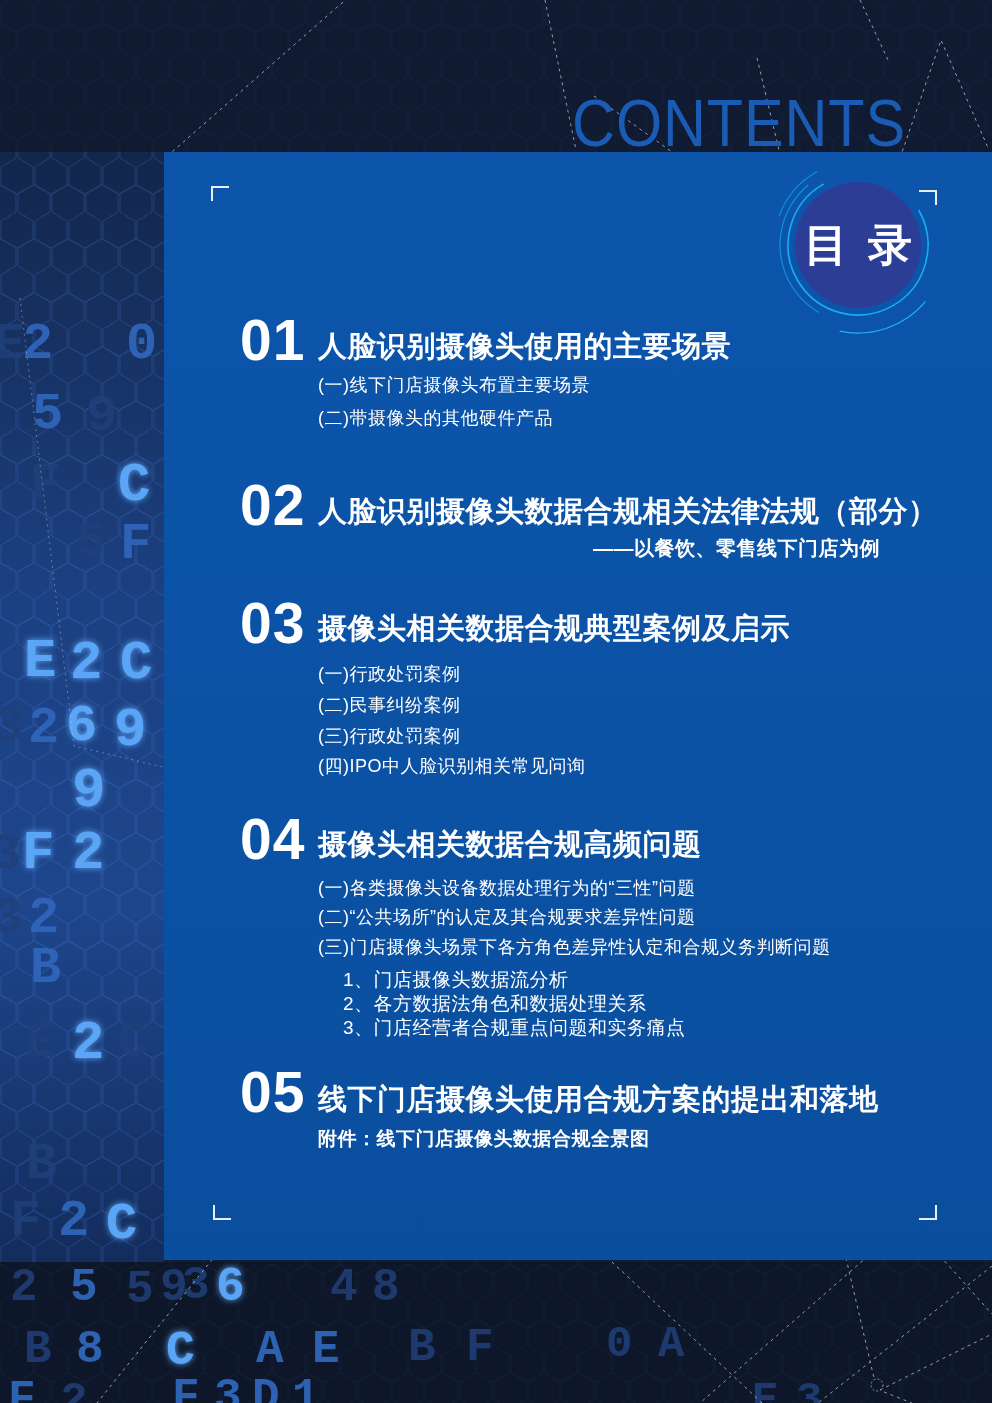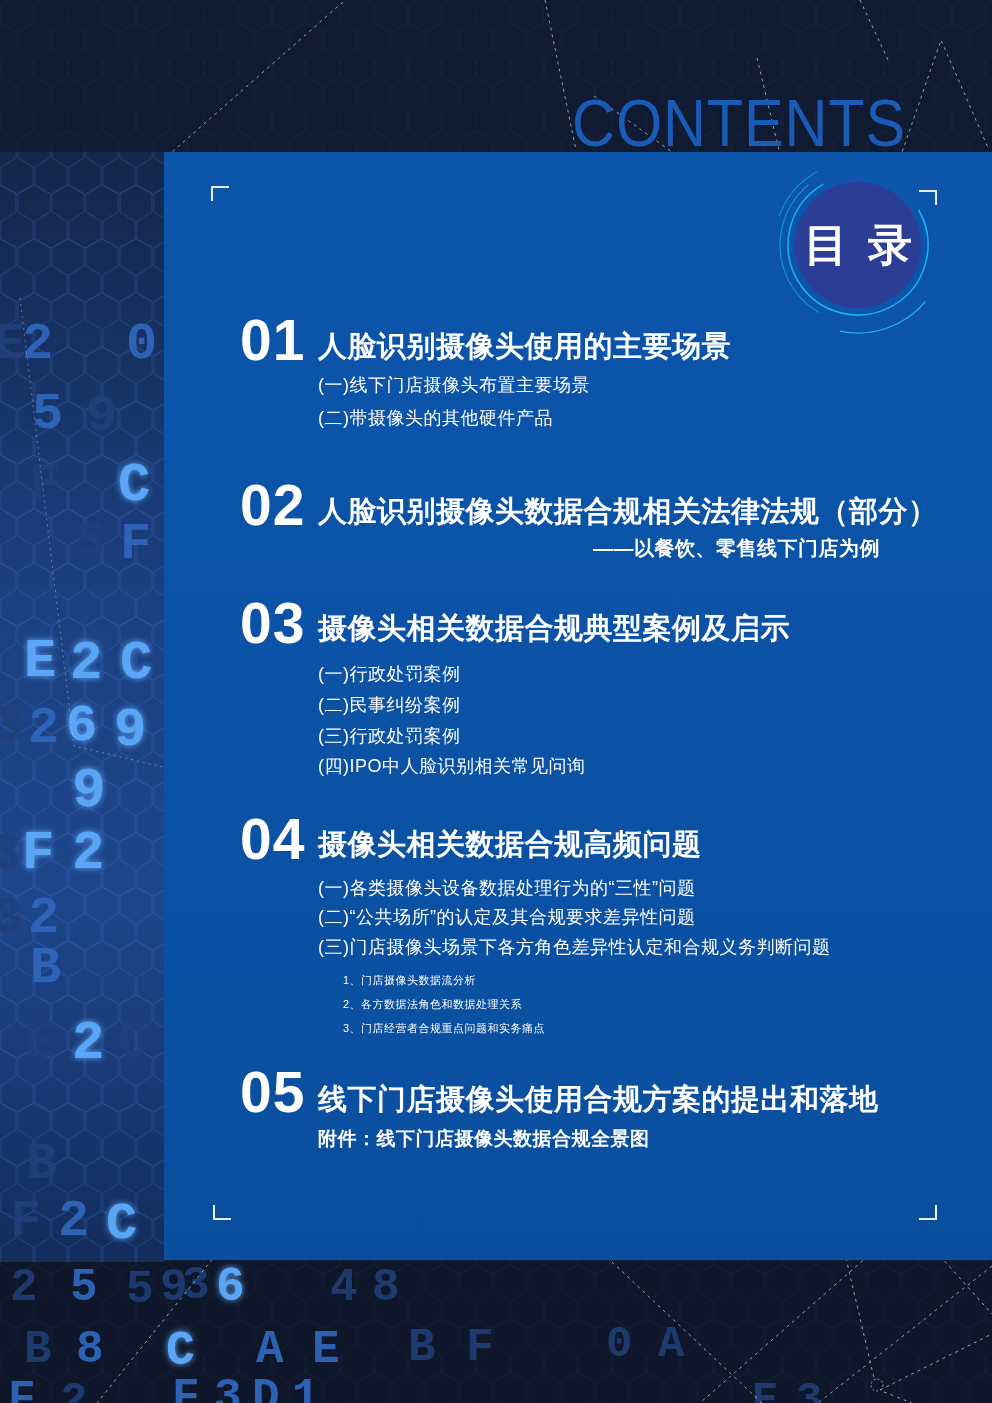--- a/index.html
+++ b/index.html
@@ -42,21 +42,21 @@
   .sec-title{
     position:absolute;left:318px;z-index:3;color:#fff;
     font-size:29px;line-height:32px;font-weight:700;letter-spacing:.5px;white-space:nowrap;
   }
   .sub{
     position:absolute;left:318px;z-index:3;color:#fff;
     font-size:18px;line-height:24px;font-weight:400;letter-spacing:.5px;white-space:nowrap;
   }
   .subsub{
     position:absolute;left:343px;z-index:3;color:#fff;
-    font-size:11px;line-height:20px;font-weight:400;letter-spacing:.5px;white-space:nowrap;
+    font-size:19px;line-height:20px;font-weight:400;letter-spacing:.5px;white-space:nowrap;
   }
   .subtitle-right{
     position:absolute;left:318px;width:562px;z-index:3;color:#fff;text-align:right;
     font-size:20px;line-height:26px;font-weight:700;letter-spacing:.5px;white-space:nowrap;
   }
   .attach{
     position:absolute;left:318px;z-index:3;color:#fff;
     font-size:19px;line-height:25px;font-weight:600;letter-spacing:.5px;white-space:nowrap;
   }
 </style>

